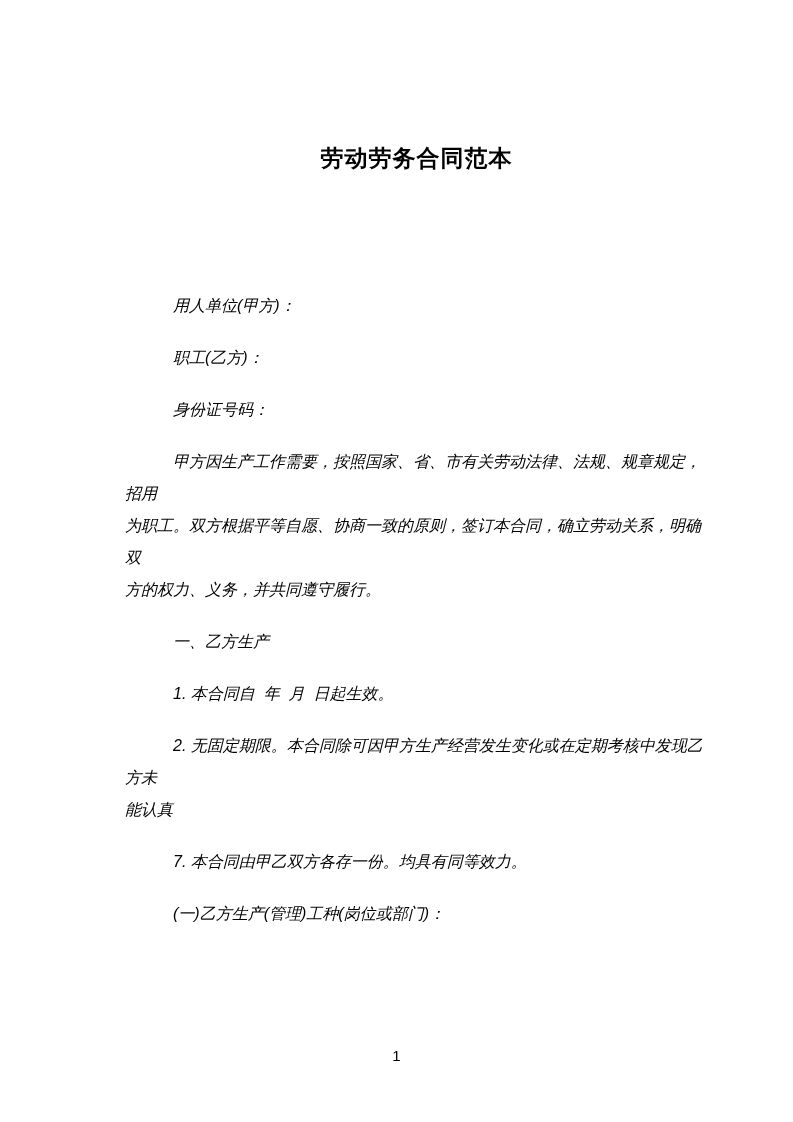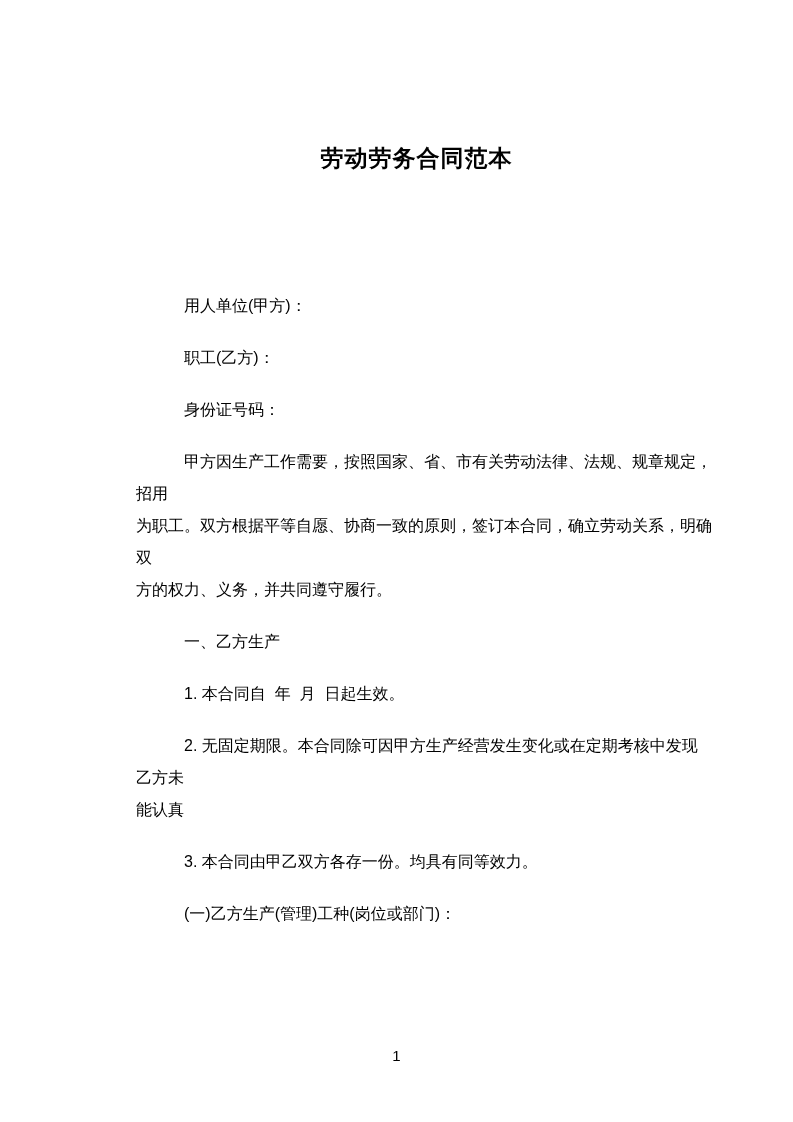--- a/index.html
+++ b/index.html
@@ -22,26 +22,27 @@
   .doc-title {
     margin: 0 0 117px 0;
     font-size: 23px;
     line-height: 30px;
     font-weight: bold;
     text-align: center;
     letter-spacing: 1px;
     white-space: pre-wrap;
   }
   .para {
-    margin: 0 0 20px 16px;
+    margin: 0 0 20px 5px;
     font-size: 16px;
     line-height: 32px;
     text-indent: 48px;
     white-space: pre-wrap;
     word-break: break-all;
+    font-style: italic;
   }
   .page-number {
     position: absolute;
     top: 1046px;
     left: 0;
     width: 100%;
     text-align: center;
     font-size: 15px;
     line-height: 20px;
     color: #000000;
@@ -57,18 +58,18 @@
   <p class="para">用人单位(甲方)：</p>
   <p class="para">职工(乙方)：</p>
   <p class="para">身份证号码：</p>
   <p class="para">甲方因生产工作需要，按照国家、省、市有关劳动法律、法规、规章规定，招用
 为职工。双方根据平等自愿、协商一致的原则，签订本合同，确立劳动关系，明确双
 方的权力、义务，并共同遵守履行。</p>
   <p class="para">一、乙方生产</p>
   <p class="para">1. 本合同自  年  月  日起生效。</p>
   <p class="para">2. 无固定期限。本合同除可因甲方生产经营发生变化或在定期考核中发现乙方未
 能认真</p>
-  <p class="para">3. 本合同由甲乙双方各存一份。均具有同等效力。</p>
+  <p class="para">7. 本合同由甲乙双方各存一份。均具有同等效力。</p>
   <p class="para">(一)乙方生产(管理)工种(岗位或部门)：</p>
 
   <div class="page-number">1</div>
 
 </div>
 
 </body></html>

